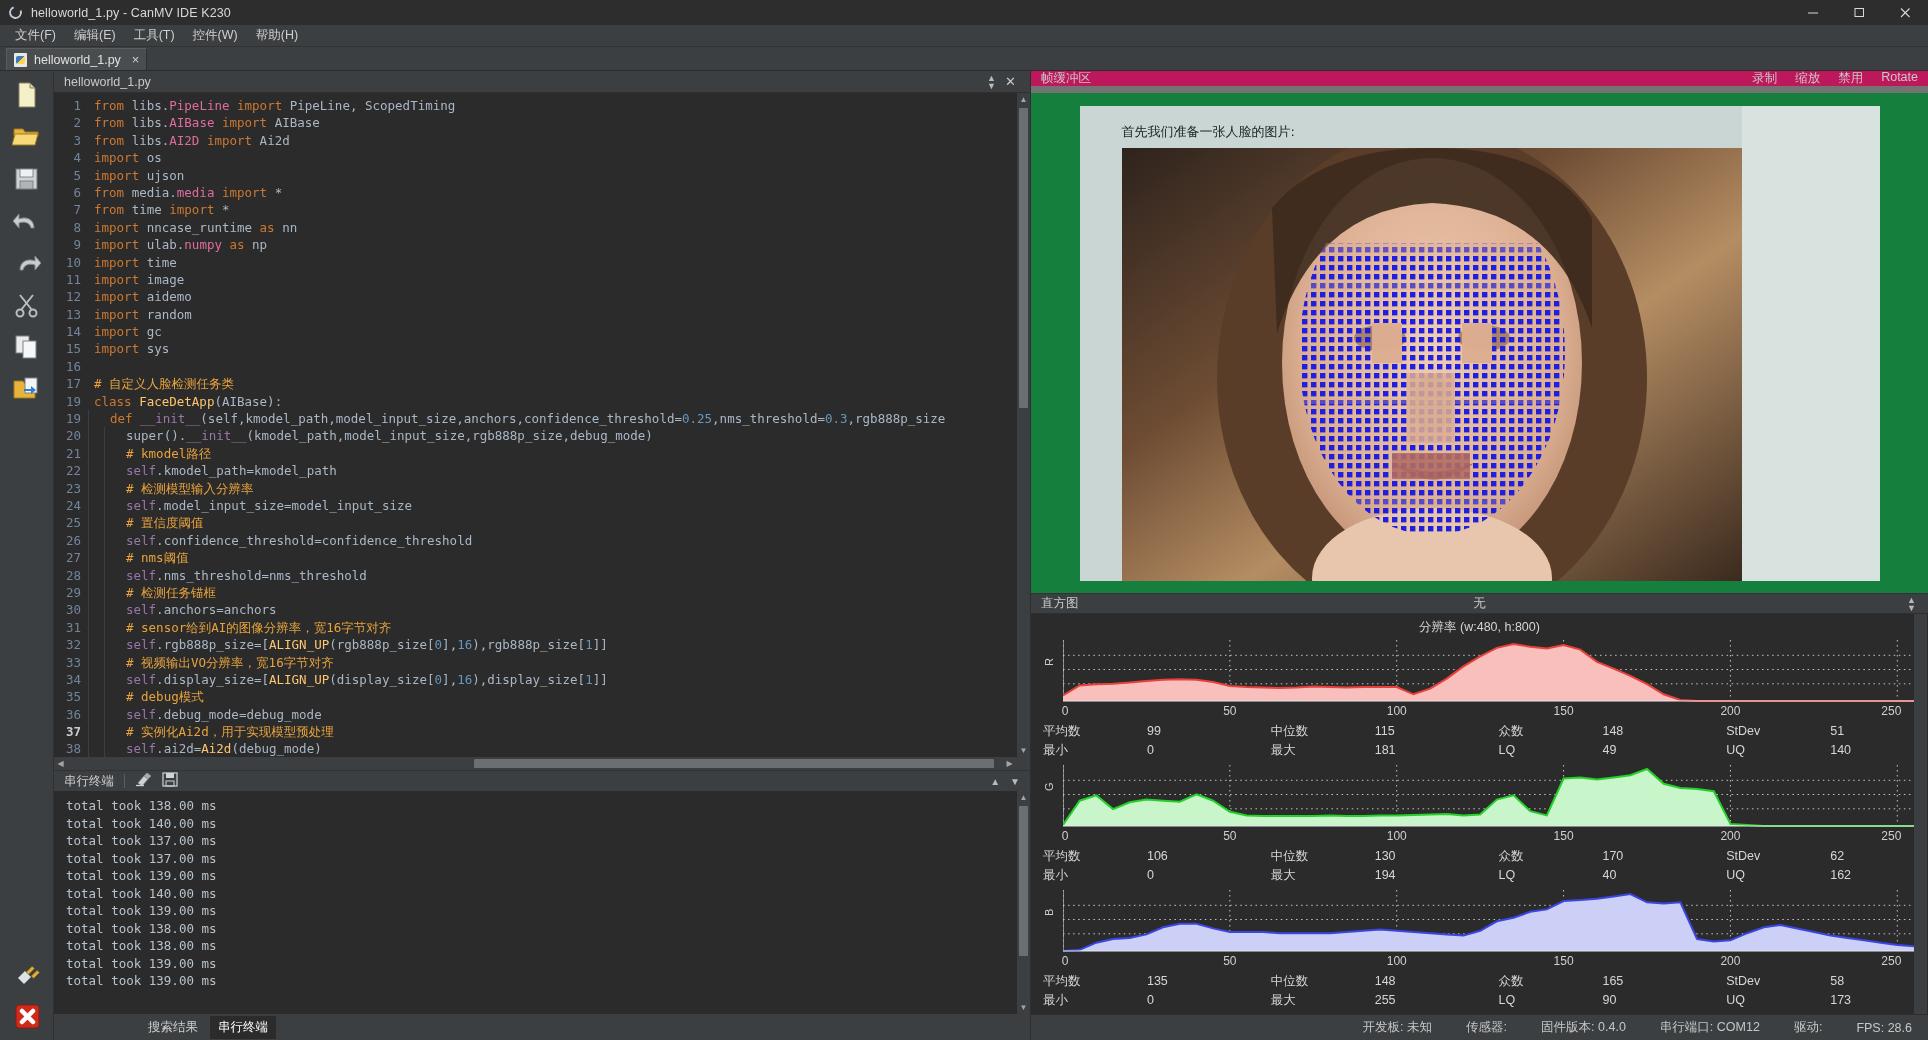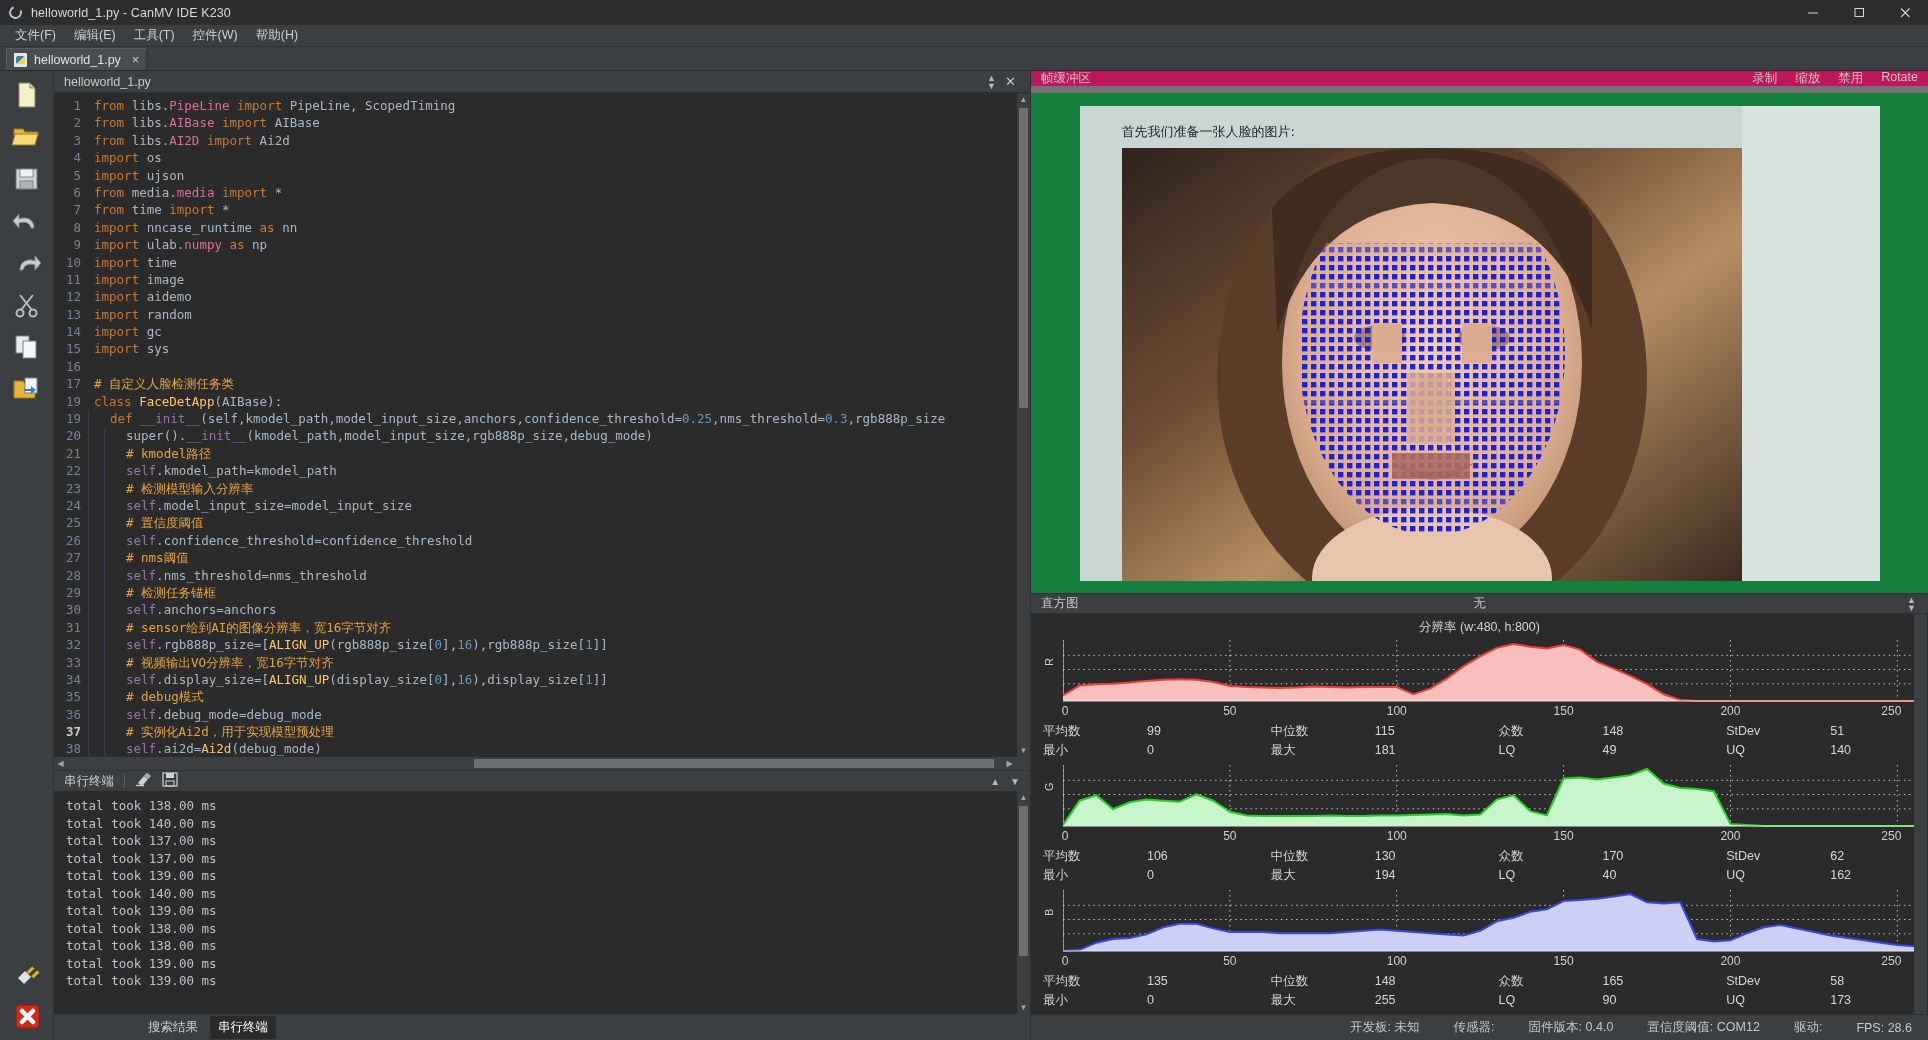--- a/index.html
+++ b/index.html
@@ -629,21 +629,21 @@
         </span>
         <span class="sb-item">
           <span>传感器:</span>
           <span></span>
         </span>
         <span class="sb-item">
           <span>固件版本:</span>
           <span>0.4.0</span>
         </span>
         <span class="sb-item">
-          <span>置信度阈值:</span>
+          <span>串行端口:</span>
           <span>COM12</span>
         </span>
         <span class="sb-item">
           <span>驱动:</span>
           <span></span>
         </span>
         <span class="sb-item">
           <span>FPS:</span>
           <span>28.6</span>
         </span>

